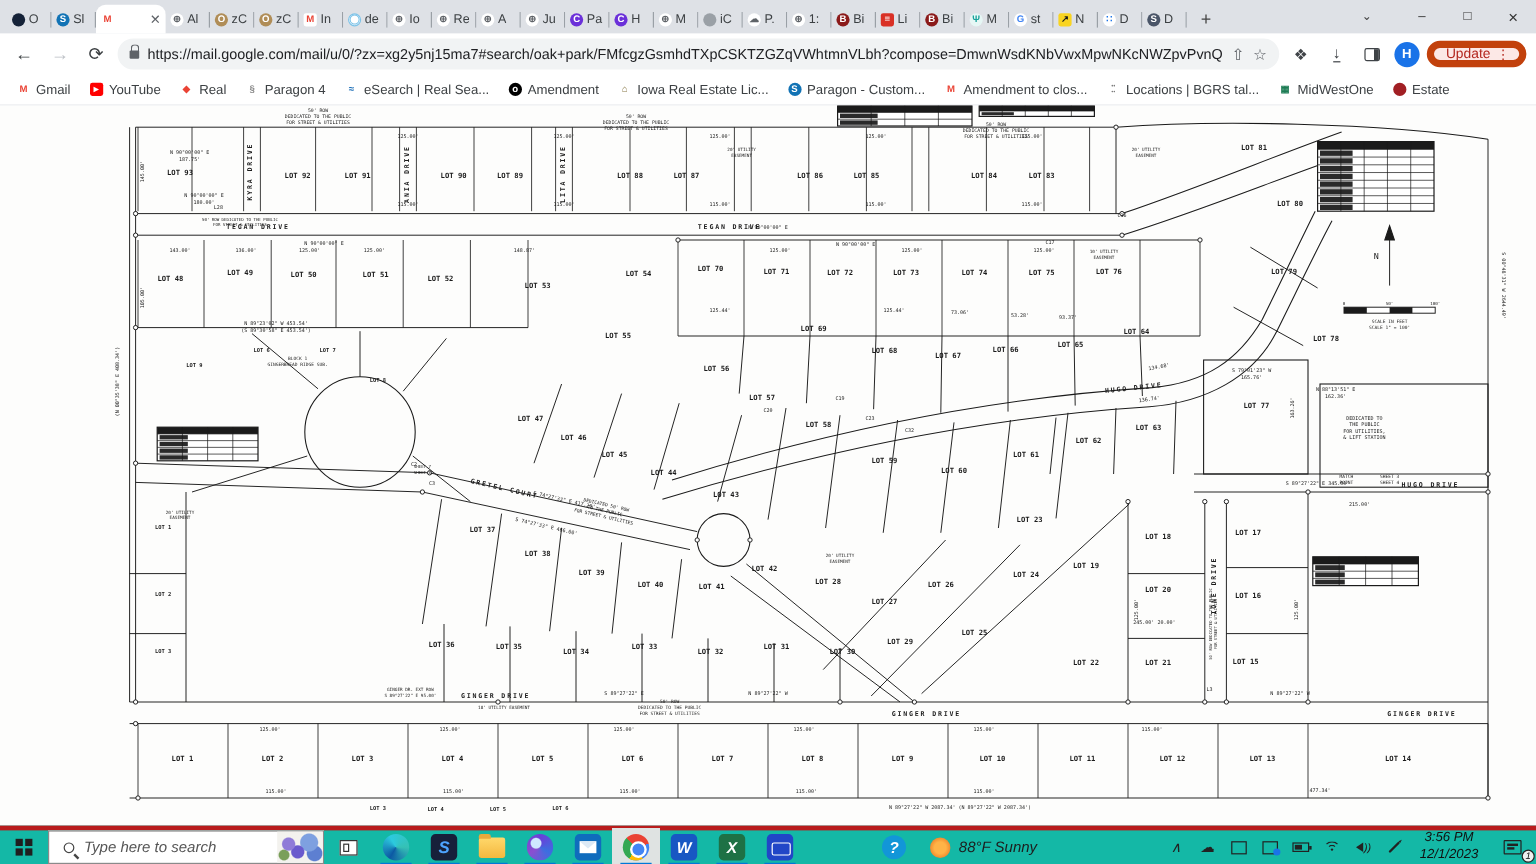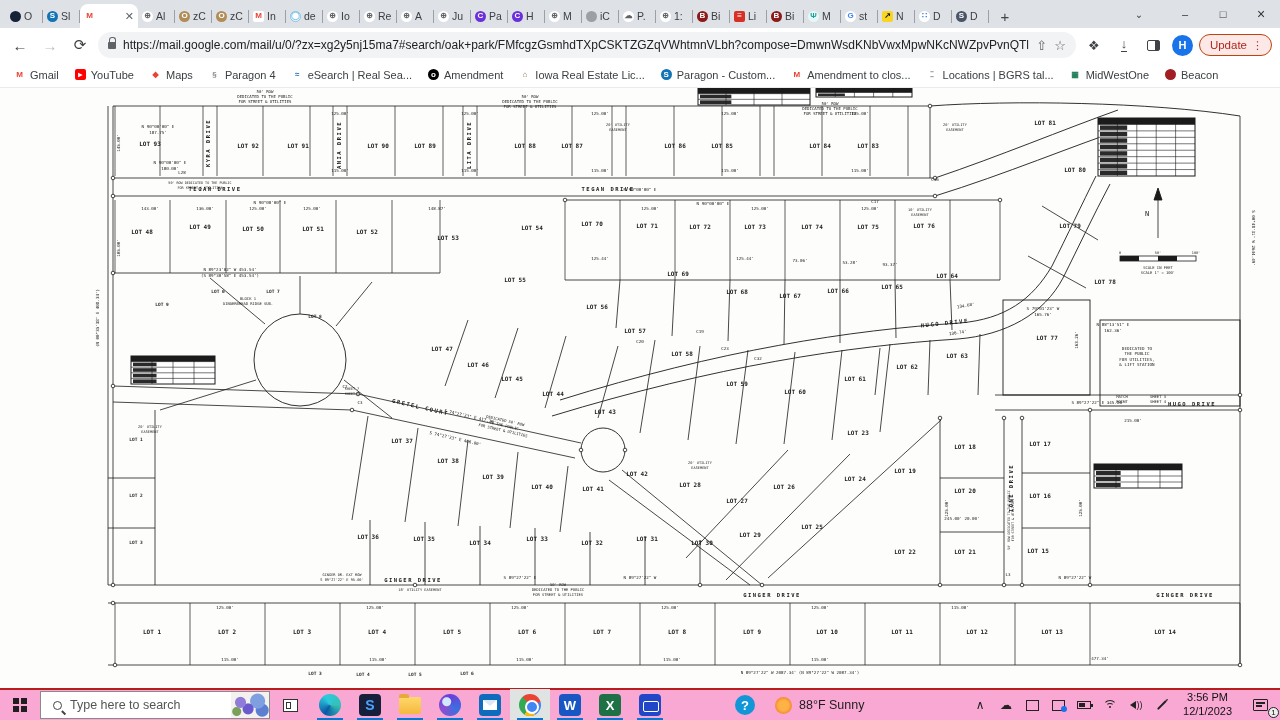--- a/index.html
+++ b/index.html
@@ -27,35 +27,35 @@
   #urltext { font-size:12px; color:#202124; white-space:nowrap; overflow:hidden; text-overflow:clip; flex:1; min-width:0; }
   .lock { width:8px; height:9px; position:relative; flex:none; }
   .lock:before { content:""; position:absolute; left:1px; top:-4px; width:5px; height:6px; border:1.3px solid #5f6368; border-bottom:none; border-radius:3px 3px 0 0; }
   .lock:after { content:""; position:absolute; left:0; top:1px; width:8px; height:7px; background:#5f6368; border-radius:1px; }
   .obicon { color:#5f6368; font-size:13px; flex:none; }
   .tbicon { width:24px; height:24px; display:flex; align-items:center; justify-content:center; color:#3f4347; font-size:13px; flex:none; }
   .dl { border-bottom:1.6px solid #3f4347; line-height:10px; height:13px; }
   .sidebar-ic { width:13px; height:11px; border:1.4px solid #3f4347; border-radius:2px; position:relative; }
   .sidebar-ic:after { content:""; position:absolute; right:0; top:0; bottom:0; width:4px; background:#3f4347; }
   #avatar { width:21px; height:21px; border-radius:50%; background:#1a73e8; color:#fff; font-size:11px; font-weight:bold; display:flex; align-items:center; justify-content:center; flex:none; }
-  #updatebtn { height:22px; border:1px solid #c2410c; background:#fce8e6; color:#b3261e; border-radius:11px; display:flex; align-items:center; gap:5px; padding:0 8px 0 10px; font-size:11.5px; flex:none; }
+  #updatebtn { height:22px; border:6px solid #c2410c; background:#fce8e6; color:#b3261e; border-radius:11px; display:flex; align-items:center; gap:5px; padding:0 8px 0 10px; font-size:11.5px; flex:none; }
   #updatebtn .kebab { font-size:11px; color:#b3261e; }
 
   
   #bookmarksbar { position:absolute; left:0; top:62px; width:1280px; height:26px; background:#fff; display:flex; align-items:center; gap:16px; padding-left:14px; border-bottom:1px solid #e8eaed; }
   .bm { display:flex; align-items:center; gap:5px; }
   .bm .bmlabel { font-size:11px; color:#3c4043; white-space:nowrap; }
 
   
   #content { position:absolute; left:0; top:88px; width:1280px; height:600px; background:#fdfdfc; }
   #plat { width:1280px; height:600px; display:block; }
   #plat text { font-family:"DejaVu Sans Mono",monospace; fill:#1b1b1b; }
 
   
-  #taskbar { position:absolute; left:0; top:688px; width:1280px; height:32px; background:#f9a8d4; border-top:2px solid #b91c1c; display:flex; align-items:center; }
+  #taskbar { position:absolute; left:0; top:688px; width:1280px; height:32px; background:#14b8a6; border-top:4px solid #b91c1c; display:flex; align-items:center;font-style:italic; }
   #startbtn { width:40px; height:32px; display:flex; align-items:center; justify-content:center; }
   .winlogo { width:14px; height:14px; display:grid; grid-template-columns:6px 6px; grid-template-rows:6px 6px; gap:1.5px; }
   .winlogo span { background:#1f1f1f; }
   #searchbox { width:230px; height:28px; background:#fff; border:1px solid #8a8a8a; display:flex; align-items:center; gap:8px; padding-left:12px; position:relative; }
   #searchbox .mag { width:9px; height:9px; border:1.6px solid #444; border-radius:50%; position:relative; flex:none; }
   #searchbox .mag:after { content:""; position:absolute; left:8px; top:8px; width:5px; height:1.6px; background:#444; transform:rotate(45deg); transform-origin:left center; }
   #searchbox .stext { font-size:12.5px; color:#555; white-space:nowrap; }
   #searchbox .bingimg { position:absolute; right:0; top:0; width:38px; height:26px;
      background: radial-gradient(circle at 25% 40%, #8f7bd8 0 5px, transparent 6px),
                  radial-gradient(circle at 45% 65%, #6a5acd 0 5px, transparent 6px),
@@ -282,21 +282,21 @@
     <div class="bm">
       <span class="fav" style="background: rgb(255, 255, 255); color: rgb(234, 67, 53); border-radius: 2px;">M</span>
       <span class="bmlabel">Gmail</span>
     </div>
     <div class="bm">
       <span class="fav" style="background: rgb(255, 0, 0); color: rgb(255, 255, 255); border-radius: 2px;">▸</span>
       <span class="bmlabel">YouTube</span>
     </div>
     <div class="bm">
       <span class="fav" style="background: rgb(255, 255, 255); color: rgb(234, 67, 53); border-radius: 2px;">◆</span>
-      <span class="bmlabel">Maps</span>
+      <span class="bmlabel">Real</span>
     </div>
     <div class="bm">
       <span class="fav" style="background: rgb(255, 255, 255); color: rgb(138, 138, 138); border-radius: 50%;">§</span>
       <span class="bmlabel">Paragon 4</span>
     </div>
     <div class="bm">
       <span class="fav" style="background: rgb(255, 255, 255); color: rgb(29, 111, 184); border-radius: 50%;">≈</span>
       <span class="bmlabel">eSearch | Real Sea...</span>
     </div>
     <div class="bm">
@@ -318,21 +318,21 @@
     <div class="bm">
       <span class="fav" style="background: rgb(255, 255, 255); color: rgb(119, 119, 119); border-radius: 2px;">⁚⁚</span>
       <span class="bmlabel">Locations | BGRS tal...</span>
     </div>
     <div class="bm">
       <span class="fav" style="background: rgb(255, 255, 255); color: rgb(28, 124, 84); border-radius: 2px;">▦</span>
       <span class="bmlabel">MidWestOne</span>
     </div>
     <div class="bm">
       <span class="fav" style="background: rgb(161, 31, 36); color: rgb(255, 255, 255); border-radius: 50%;"></span>
-      <span class="bmlabel">Beacon</span>
+      <span class="bmlabel">Estate</span>
     </div>
   </div>
 
 <div id="content">
   <svg id="plat" viewBox="0 0 1280 600">
       <line x1="108" y1="18" x2="108" y2="497" stroke="#1b1b1b" stroke-width="0.8"></line>
       <line x1="113" y1="18" x2="113" y2="497" stroke="#1b1b1b" stroke-width="0.8"></line>
       <line x1="113" y1="18" x2="930" y2="18" stroke="#1b1b1b" stroke-width="0.8"></line>
       <line x1="1240" y1="28" x2="1240" y2="577" stroke="#1b1b1b" stroke-width="0.8"></line>
       <line x1="108" y1="577" x2="1240" y2="577" stroke="#1b1b1b" stroke-width="0.8"></line>

